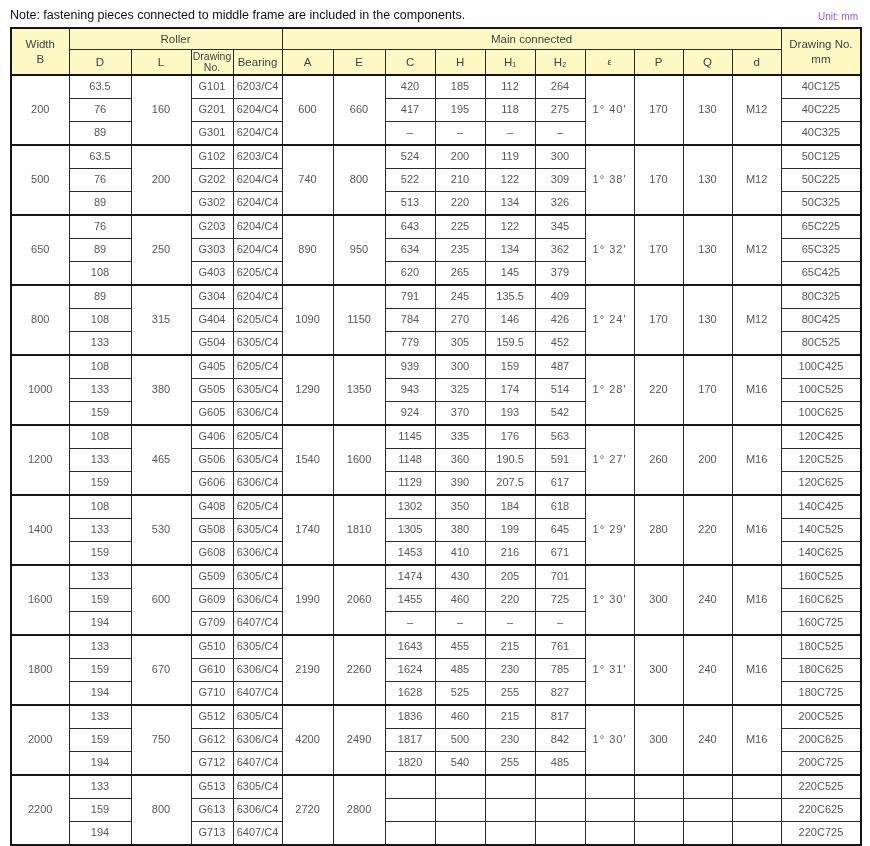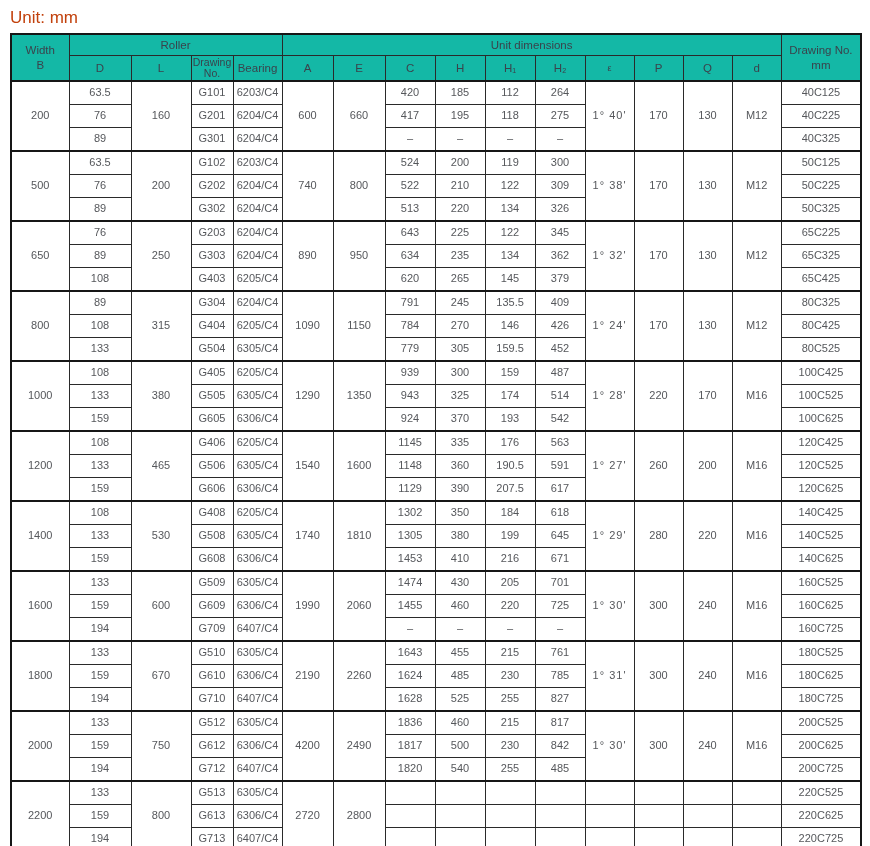--- a/index.html
+++ b/index.html
@@ -1,37 +1,38 @@
 <!DOCTYPE html>
 <html><head>
 <meta charset="utf-8">
 <style>
   html,body{margin:0;padding:0;background:#ffffff;}
   body{width:870px;height:846px;font-family:"Liberation Sans",sans-serif;-webkit-font-smoothing:antialiased;}
   .page{padding:6px 10px 0 10px;}
   .topbar{display:flex;justify-content:space-between;align-items:flex-end;padding:2px 0 5px 0;}
   .note{font-size:12.5px;color:#111;}
-  .unit{font-size:17px;color:#c2410c;padding-right:2px;text-align:right;}
+  .unit{font-size:10px;color:#8b5cf6;padding-right:2px;text-align:right;}
   table.spec{border-collapse:collapse;table-layout:fixed;width:850px;border:2px solid #161616;}
   th,td{border:1px solid #2a2a2a;text-align:center;vertical-align:middle;padding:0 1px;overflow:hidden;}
-  thead th{background:#14b8a6;color:#3a434c;font-weight:normal;font-size:11.5px;}
+  thead th{background:#fef9c3;color:#3a434c;font-weight:normal;font-size:11.5px;}
   thead tr.h1 th{height:20px;}
   thead tr.h2 th{height:24px;border-bottom:2px solid #161616;}
   th.pre{white-space:pre-line;line-height:1.25;}
   th.wrapnarrow{font-size:10.5px;line-height:1.05;}
   th.eps{font-size:9px;}
   tbody td{height:22px;line-height:1.05;color:#55575b;font-size:11px;background:#fff;}
   tr.group-start td{border-top:2px solid #161616;}
   td.epscell{letter-spacing:1px;}
 </style>
 </head>
 <body>
 
 <div class="page">
   <div class="topbar">
+    <div class="note">Note: fastening pieces connected to middle frame are included in the components.</div>
     <div class="unit">Unit: mm</div>
   </div>
 
   <table class="spec">
     <colgroup>
       <col style="width:58px">
         <col style="width:62px">
         <col style="width:60px">
         <col style="width:42px">
       <col style="width:49px">
@@ -45,21 +46,21 @@
       <col style="width:49px">
         <col style="width:49px">
         <col style="width:49px">
         <col style="width:80px">
     </colgroup>
     <thead>
       <tr class="h1">
         <th rowspan="2" class="pre">Width
 B</th>
         <th colspan="4">Roller</th>
-        <th colspan="10">Unit dimensions</th>
+        <th colspan="10">Main connected</th>
         <th rowspan="2" class="pre">Drawing No.
 mm</th>
       </tr>
       <tr class="h2">
         <th>D</th>
         <th>L</th>
         <th class="wrapnarrow">Drawing No.</th>
         <th>Bearing</th>
         <th>A</th>
         <th>E</th>

